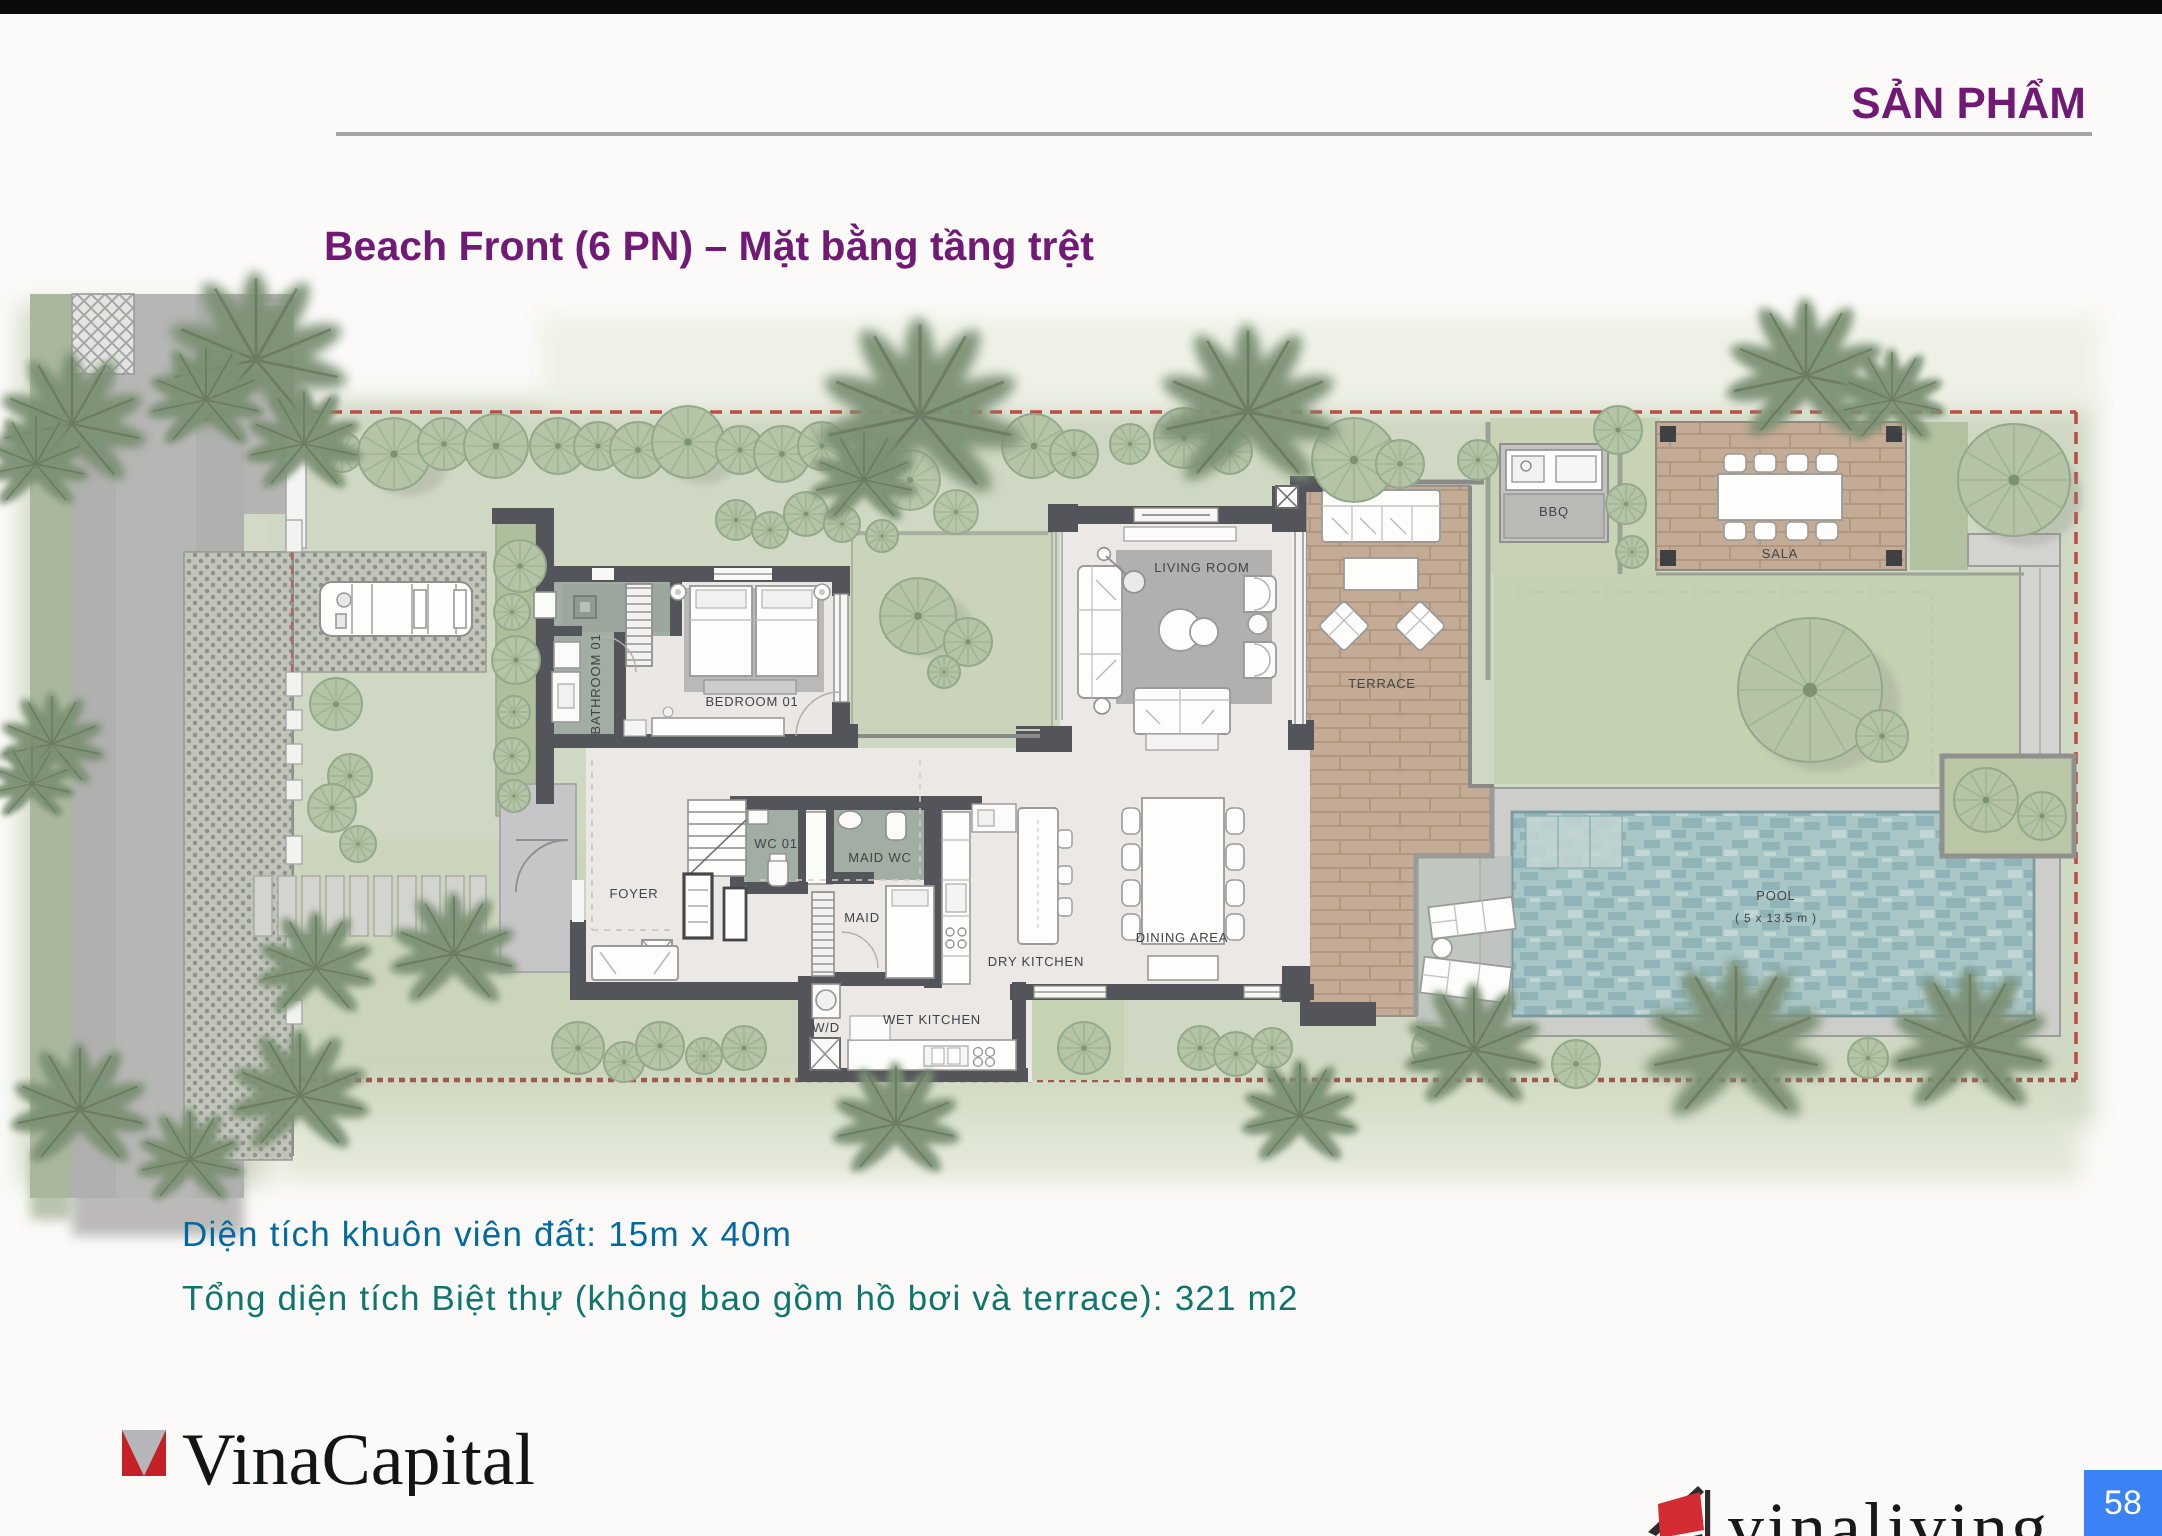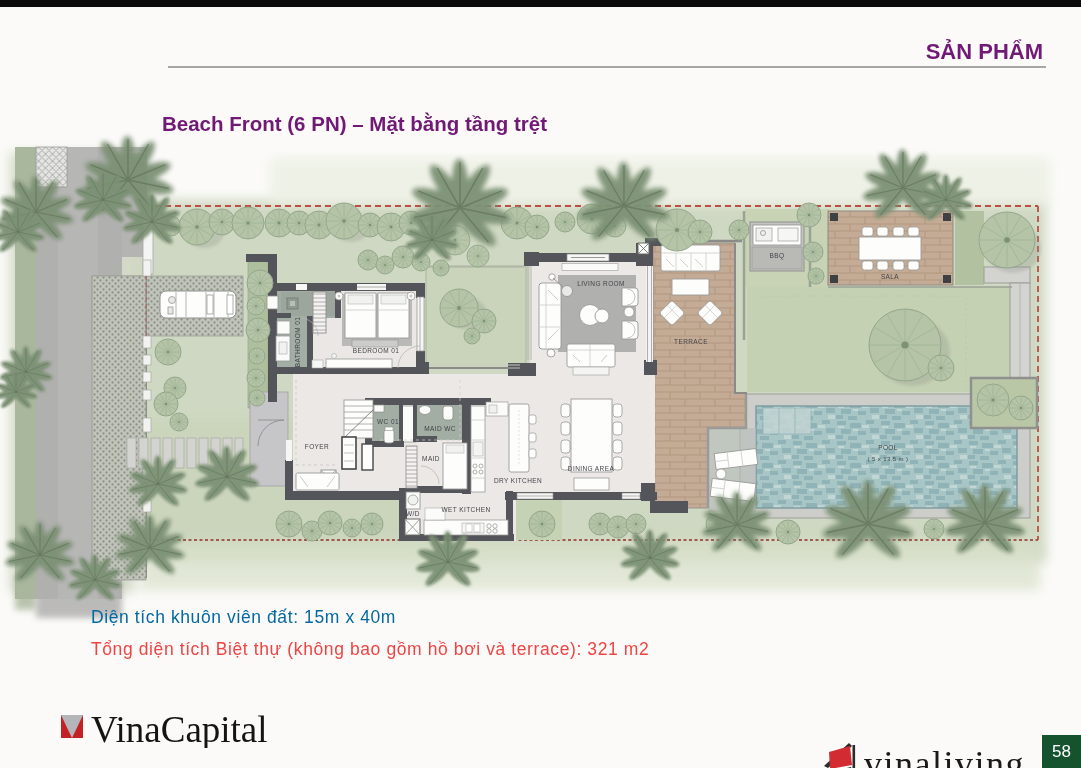--- a/index.html
+++ b/index.html
@@ -681,21 +681,21 @@
 </svg>
 
 <div class="abs" style="left:168px;top:66px;width:878px;height:2px;background:#a6a6a6;"></div>
 
 <div class="abs teal" style="right:38px;top:39px;font-size:22px;">SẢN PHẨM</div>
 
 <div class="abs teal" style="left:162px;top:112px;font-size:20.5px;">Beach Front (6 PN) – Mặt bằng tầng trệt</div>
 
 <div class="abs" style="left:91px;top:607px;font-size:17.5px;color:#0369a1;letter-spacing:0.6px;">Diện tích khuôn viên đất: 15m x 40m</div>
 
-<div class="abs" style="left:91px;top:639px;font-size:17.5px;color:#ef4444;letter-spacing:0.6px;">Tổng diện tích Biệt thự (không bao gồm hồ bơi và terrace): 321 m2</div>
+<div class="abs" style="left:91px;top:639px;font-size:17.5px;color:#0f766e;letter-spacing:0.6px;">Tổng diện tích Biệt thự (không bao gồm hồ bơi và terrace): 321 m2</div>
 
 <div class="abs" style="left:32px;top:714px;width:230px;height:34px;padding-left:29px;">
 <svg width="230" height="34" viewBox="0 0 230 34">
 <rect x="0" y="1" width="22" height="23" fill="#c42127"></rect>
 <path d="M0 1L22 1L11 24Z" fill="#b4b6b9"></path>
 <text x="30" y="28" font-family="Liberation Serif, serif" font-size="37" fill="#141414">VinaCapital</text>
 </svg>
 </div>
 
 <div class="abs" style="left:820px;top:735px;width:215px;height:60px;">
@@ -706,13 +706,13 @@
 <path d="M5 38L31 32L32 36L6 42Z" fill="#2b2b2b"></path>
 <path d="M8 41L31 37L32 53L9 56Z" fill="#d22b31"></path>
 <rect x="32.5" y="10" width="2.6" height="41" fill="#2b2b2b"></rect>
 </g>
 <text x="44" y="41" font-family="Liberation Serif, serif" font-size="36" letter-spacing="1.5" fill="#191919">vinaliving</text>
 <rect x="46" y="43.5" width="150" height="1" fill="#9a9a98"></rect>
 <text x="47" y="51.5" font-size="8" letter-spacing="2.8" fill="#3a3a3a">live the dream</text>
 </svg>
 </div>
 
-<div class="abs" style="left:1042px;top:735px;width:39px;height:33px;background:#14532d;color:#fff;font-size:17px;text-align:center;line-height:33px;">58</div>
+<div class="abs" style="left:1042px;top:735px;width:39px;height:33px;background:#3b82f6;color:#fff;font-size:17px;text-align:center;line-height:33px;">58</div>
 
 </body></html>

